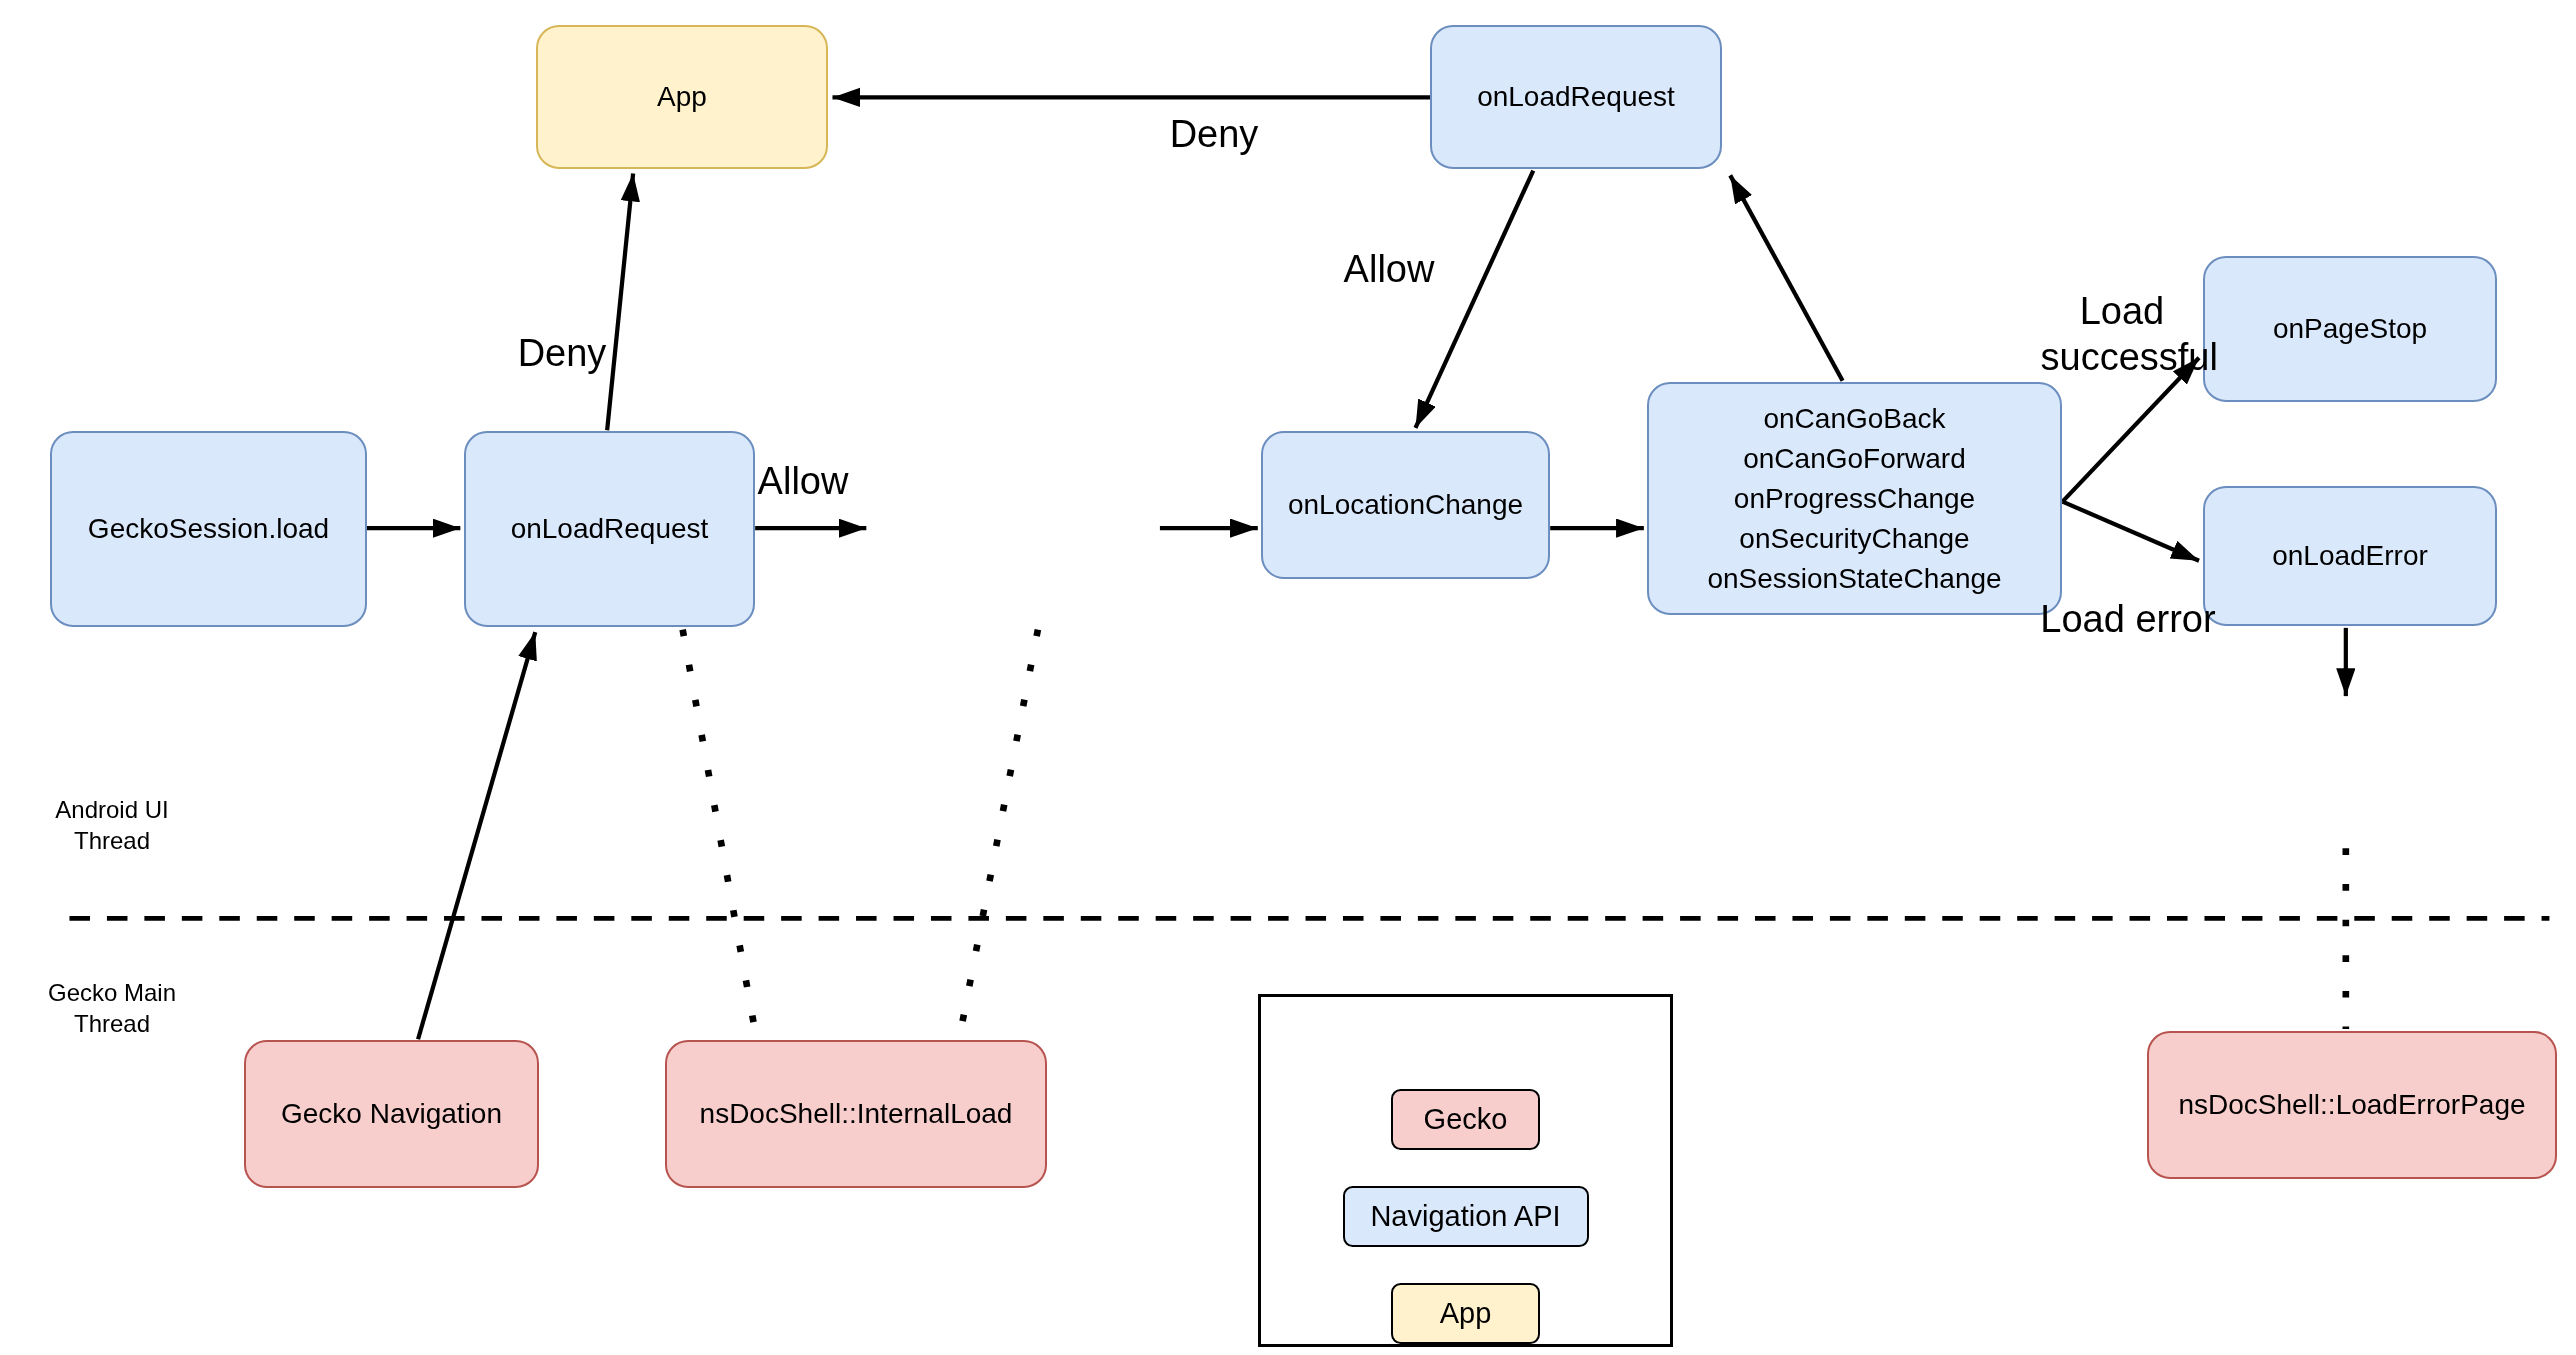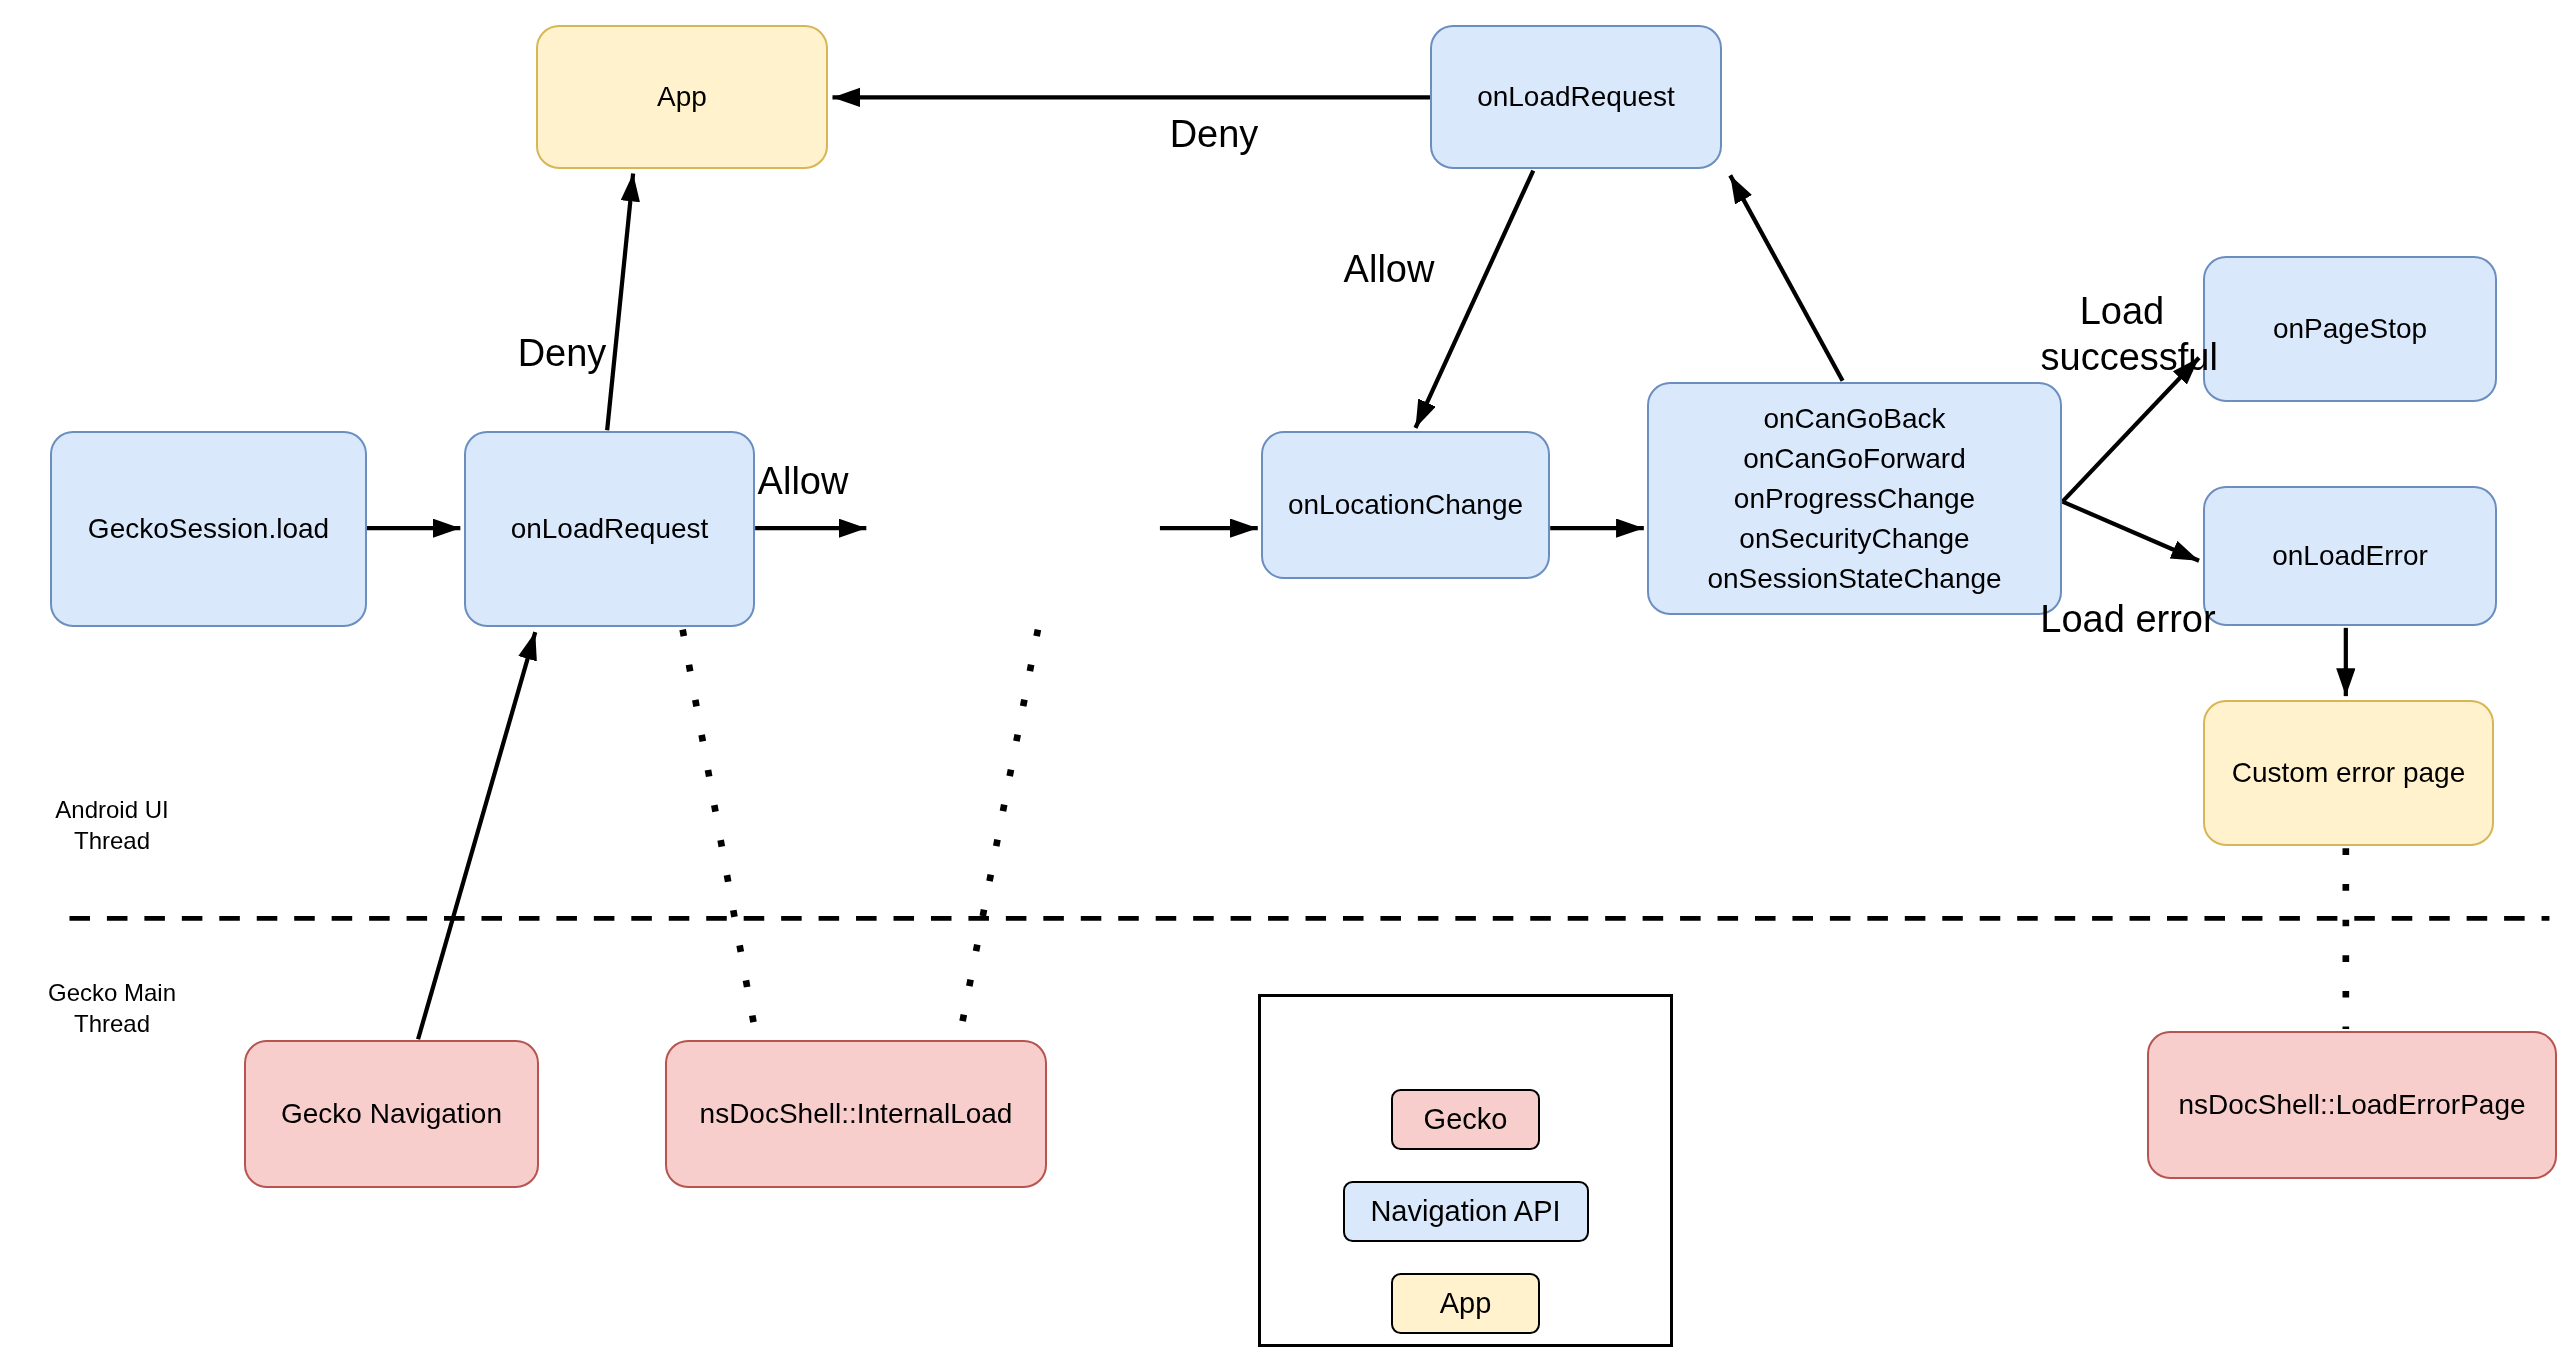--- a/index.html
+++ b/index.html
@@ -25,21 +25,21 @@
   }
   .edge-label.wrap{white-space:normal;width:163px;}
   .thread-label{
     position:absolute;transform:translate(-50%,-50%);
     font-size:24px;line-height:1.3;text-align:center;width:169px;
   }
   .legend{
     position:absolute;left:1258px;top:994px;width:415px;height:353px;
     box-sizing:border-box;border:3px solid #000;background:#fff;
     display:flex;flex-direction:column;align-items:center;
-    padding-top:92px;gap:31px;
+    padding-top:92px;gap:31px;justify-content:space-between;
   }
   .legend .pill{
     box-sizing:border-box;border-radius:9.7px;border:2.4px solid;
     display:flex;align-items:center;justify-content:center;
     font-size:29px;height:61px;
   }
   .legend .pill.p-gecko{width:149px;}
   .legend .pill.p-gv{width:246px;}
   .legend .pill.p-app{width:149px;}
 </style>
@@ -112,23 +112,20 @@
   </div>
 
   <div class="node blue" style="left:2203px;top:256px;width:294px;height:146px;">
     <span>onPageStop</span>
   </div>
 
   <div class="node blue" style="left:2203px;top:486px;width:294px;height:140px;">
     <span>onLoadError</span>
   </div>
 
-  <div class="node yellow" style="left:2203px;top:700px;width:291px;height:146px;">
-    <span>Custom error page</span>
-  </div>
 
   <div class="node red" style="left:244px;top:1040px;width:295px;height:148px;">
     <span>Gecko Navigation</span>
   </div>
 
   <div class="node red" style="left:665px;top:1040px;width:382px;height:148px;">
     <span>nsDocShell::InternalLoad</span>
   </div>
 
   <div class="node red" style="left:2147px;top:1031px;width:410px;height:148px;">

